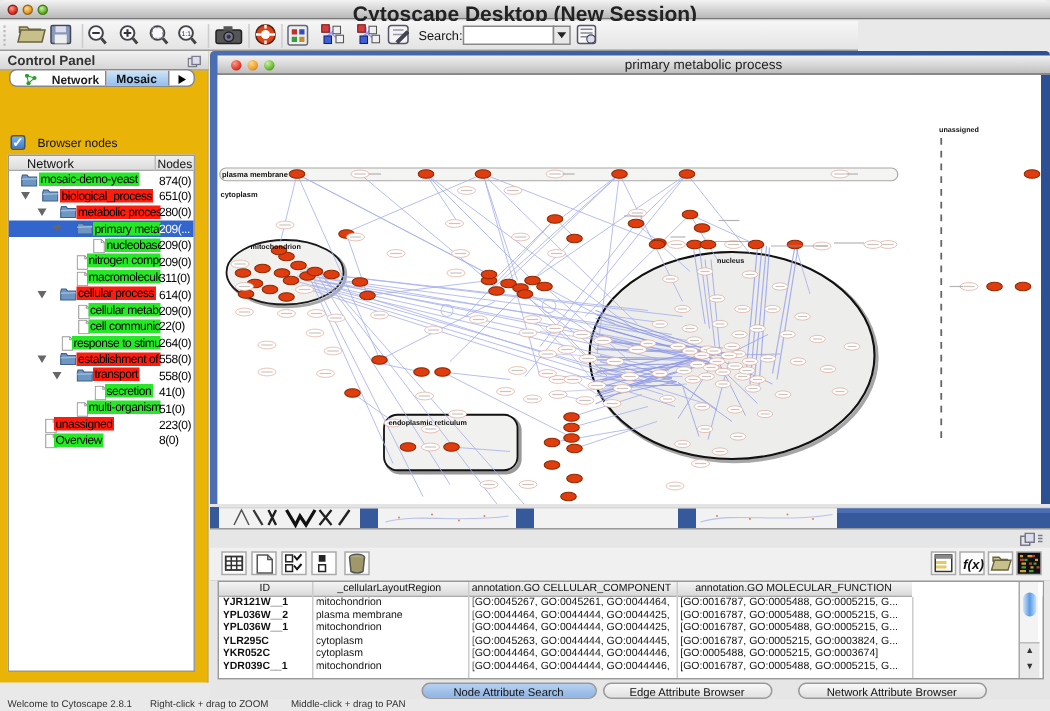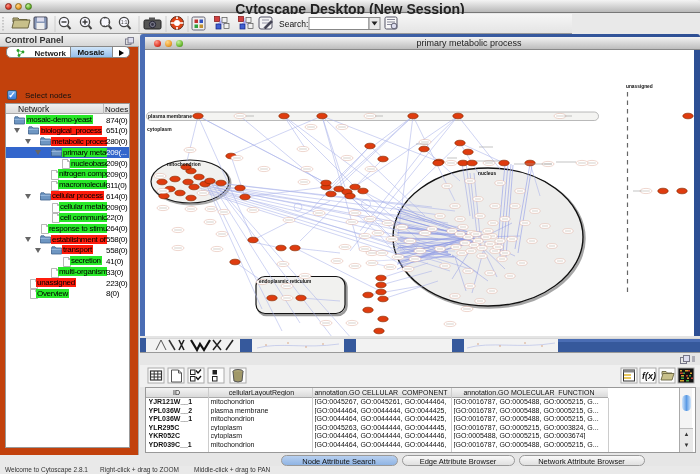--- a/index.html
+++ b/index.html
@@ -1,20 +1,20 @@
 <!DOCTYPE html>
 <html><head><meta charset="utf-8"><style>
 *{margin:0;padding:0;box-sizing:border-box}
 html,body{width:700px;height:474px;overflow:hidden;font-family:"Liberation Sans",sans-serif;background:#e9e9e9}
 #app{position:relative;width:700px;height:474px}
 #tbar{position:absolute;left:0;top:0;width:700px;height:13px;background:linear-gradient(#f4f4f4,#b8b8b8);border-bottom:1px solid #777;border-radius:4px 4px 0 0}
 #tbar .title{position:absolute;left:0;right:0;top:1px;text-align:center;font-size:14px;font-weight:bold;color:#222}
 .tl{position:absolute;top:3px;width:7px;height:7px;border-radius:50%}
 #tools{position:absolute;left:0;top:14px;width:572px;height:20px;background:linear-gradient(#f6f6f6,#e4e4e4);border-bottom:1px solid #999}
-#cp{position:absolute;left:0;top:34px;width:139px;height:421px;background:#c2410c;border-right:1px solid #aaa}
+#cp{position:absolute;left:0;top:34px;width:139px;height:421px;background:#eab308;border-right:1px solid #aaa}
 #cptitle{position:absolute;left:0;top:0;width:139px;height:13px;background:linear-gradient(#f2f2f2,#d6d6d6);border-bottom:1px solid #aaa;font-size:9px;font-weight:bold;color:#333;padding:1px 0 0 5px}
 #tabs{position:absolute;left:5.5px;top:12px;width:124.5px;height:11.5px;background:#fff;border:1px solid #888;border-radius:5px;overflow:hidden}
 #tabs .mosaic{position:absolute;left:63px;top:0;width:43px;height:11.5px;background:linear-gradient(#cfe4f8,#8ab8ec);border-left:1px solid #888;border-right:1px solid #888;text-align:center;font-weight:bold;font-size:8px;color:#111;padding-top:1px}
 #tabs .nw{position:absolute;left:28px;top:1.5px;font-weight:bold;font-size:8px;color:#222}
 #tabs .arr{position:absolute;right:5px;top:2.5px;width:0;height:0;border-top:3.5px solid transparent;border-bottom:3.5px solid transparent;border-left:5.5px solid #000}
 #grp{position:absolute;left:4px;top:31px;width:130px;height:36px;border:1px solid #b0b0b0;border-radius:3px}
 #grp .lbl{position:absolute;left:6px;top:-5px;background:#e6e6e6;padding:0 2px;font-size:8px;font-weight:bold;color:#222}
 #combo{position:absolute;left:9px;top:8px;width:112px;height:11px;background:#fff;border:1px solid #999;border-radius:3px;font-size:8.5px;color:#111;padding-left:7px}
 #combo .btn{position:absolute;right:-1px;top:-1px;width:11px;height:11px;background:linear-gradient(#8cc0f8,#3878d8);border-radius:0 3px 3px 0;border:1px solid #666}
 #cb{position:absolute;left:7px;top:56px;width:10px;height:10px;background:linear-gradient(#78b4f0,#3a7ad8);border:1px solid #456;border-radius:2px;color:#fff;font-size:9px;font-weight:bold;line-height:9px;text-align:center}
@@ -130,21 +130,21 @@
           <circle cx="2" cy="1.5" r="1.4" fill="#2aa02a"></circle>
           <circle cx="7" cy="3" r="1.4" fill="#2aa02a"></circle>
           <circle cx="3" cy="6.5" r="1.4" fill="#2aa02a"></circle>
           <path d="M2,1.5 L7,3 L3,6.5 Z" fill="none" stroke="#2aa02a" stroke-width="0.7"></path>
         </svg>
    <div class="nw">Network</div>
    <div class="mosaic">Mosaic</div>
    <div class="arr"></div>
   </div>
   <div id="cb">✓</div>
-      <div id="cblbl">Select nodes</div>
+      <div id="cblbl">Browser nodes</div>
   <div id="tree">
    <div id="treehdr">
           <span style="position:absolute;left:12px;top:0.5px">Network</span>
           <span style="position:absolute;left:99px;top:1px;font-size:8px">Nodes</span>
           <div style="position:absolute;left:97px;top:0;width:1px;height:10.5px;background:#bbb"></div>
         </div>
    <div style="position:absolute;left:0;top:-103px;width:125px;height:345px">
           <div style="position:absolute;left:0;top:114.0px;width:125px;height:11px;font-size:8px;letter-spacing:-0.3px">
             <div style="position:absolute;left:8px;top:1px"><svg width="11" height="9" viewBox="0 0 11 9">
                 <path d="M0.5,2.5 L0.5,8 L10.5,8 L10.5,2 L5,2 L4,0.8 L1,0.8 Z" fill="#6e96c2" stroke="#3d618c" stroke-width="0.8"></path>
@@ -263,21 +263,21 @@
               </svg></div>
             <div style="position:absolute;left:64px;top:0.5px;max-width:37px;overflow:hidden;white-space:nowrap;background:#27e827;color:#000;padding:0 1px">secretion</div>
             <div style="position:absolute;left:100px;top:1px;color:#000;font-size:8px">41(0)</div>
           </div>
           <div style="position:absolute;left:0;top:266.2px;width:125px;height:11px;font-size:8px;letter-spacing:-0.3px">
             <div style="position:absolute;left:45px;top:1px"><svg width="8" height="10" viewBox="0 0 8 10">
                 <path d="M0.5,0.5 L5.5,0.5 L7.5,2.5 L7.5,9.5 L0.5,9.5 Z" fill="#fff" stroke="#999" stroke-width="0.7"></path>
                 <path d="M5.5,0.5 L5.5,2.5 L7.5,2.5" fill="none" stroke="#999" stroke-width="0.7"></path>
               </svg></div>
             <div style="position:absolute;left:52px;top:0.5px;max-width:49px;overflow:hidden;white-space:nowrap;background:#27e827;color:#000;padding:0 1px">multi-organism pro</div>
-            <div style="position:absolute;left:100px;top:1px;color:#000;font-size:8px">33(0)</div>
+            <div style="position:absolute;left:100px;top:1px;color:#000;font-size:8px">51(0)</div>
           </div>
           <div style="position:absolute;left:0;top:277.0px;width:125px;height:11px;font-size:8px;letter-spacing:-0.3px">
             <div style="position:absolute;left:24px;top:1px"><svg width="8" height="10" viewBox="0 0 8 10">
                 <path d="M0.5,0.5 L5.5,0.5 L7.5,2.5 L7.5,9.5 L0.5,9.5 Z" fill="#fff" stroke="#999" stroke-width="0.7"></path>
                 <path d="M5.5,0.5 L5.5,2.5 L7.5,2.5" fill="none" stroke="#999" stroke-width="0.7"></path>
               </svg></div>
             <div style="position:absolute;left:30px;top:0.5px;max-width:71px;overflow:hidden;white-space:nowrap;background:#ff1c0c;color:#000;padding:0 1px">unassigned</div>
             <div style="position:absolute;left:100px;top:1px;color:#000;font-size:8px">223(0)</div>
           </div>
           <div style="position:absolute;left:0;top:287.9px;width:125px;height:11px;font-size:8px;letter-spacing:-0.3px">
@@ -897,20 +897,20 @@
 <span class="c1"><b>YDR039C__1</b></span>
             <span class="c2">mitochondrion</span>
             <span class="c3">[GO:0044464, GO:0044444, GO:0044446, G...</span>
             <span class="c4">[GO:0016787, GO:0005488, GO:0005215, G...</span>
           </div>
         </div>
   </div>
   <div id="dptabs">
    <div class="dtab" style="left:141px;width:117px;background:linear-gradient(#b8d0f0,#8fb4e4)">Node Attribute Search</div>
    <div class="dtab" style="left:262px;width:113px">Edge Attribute Browser</div>
-   <div class="dtab" style="left:379px;width:126px">Network Attribute Browser</div>
+   <div class="dtab" style="left:392px;width:126px">Network Attribute Browser</div>
   </div>
  </div>
  <div id="status">
   <span style="left:5px">Welcome to Cytoscape 2.8.1</span>
   <span style="left:100px">Right-click + drag to ZOOM</span>
   <span style="left:194px">Middle-click + drag to PAN</span>
  </div>
 </div>
 </body></html>

